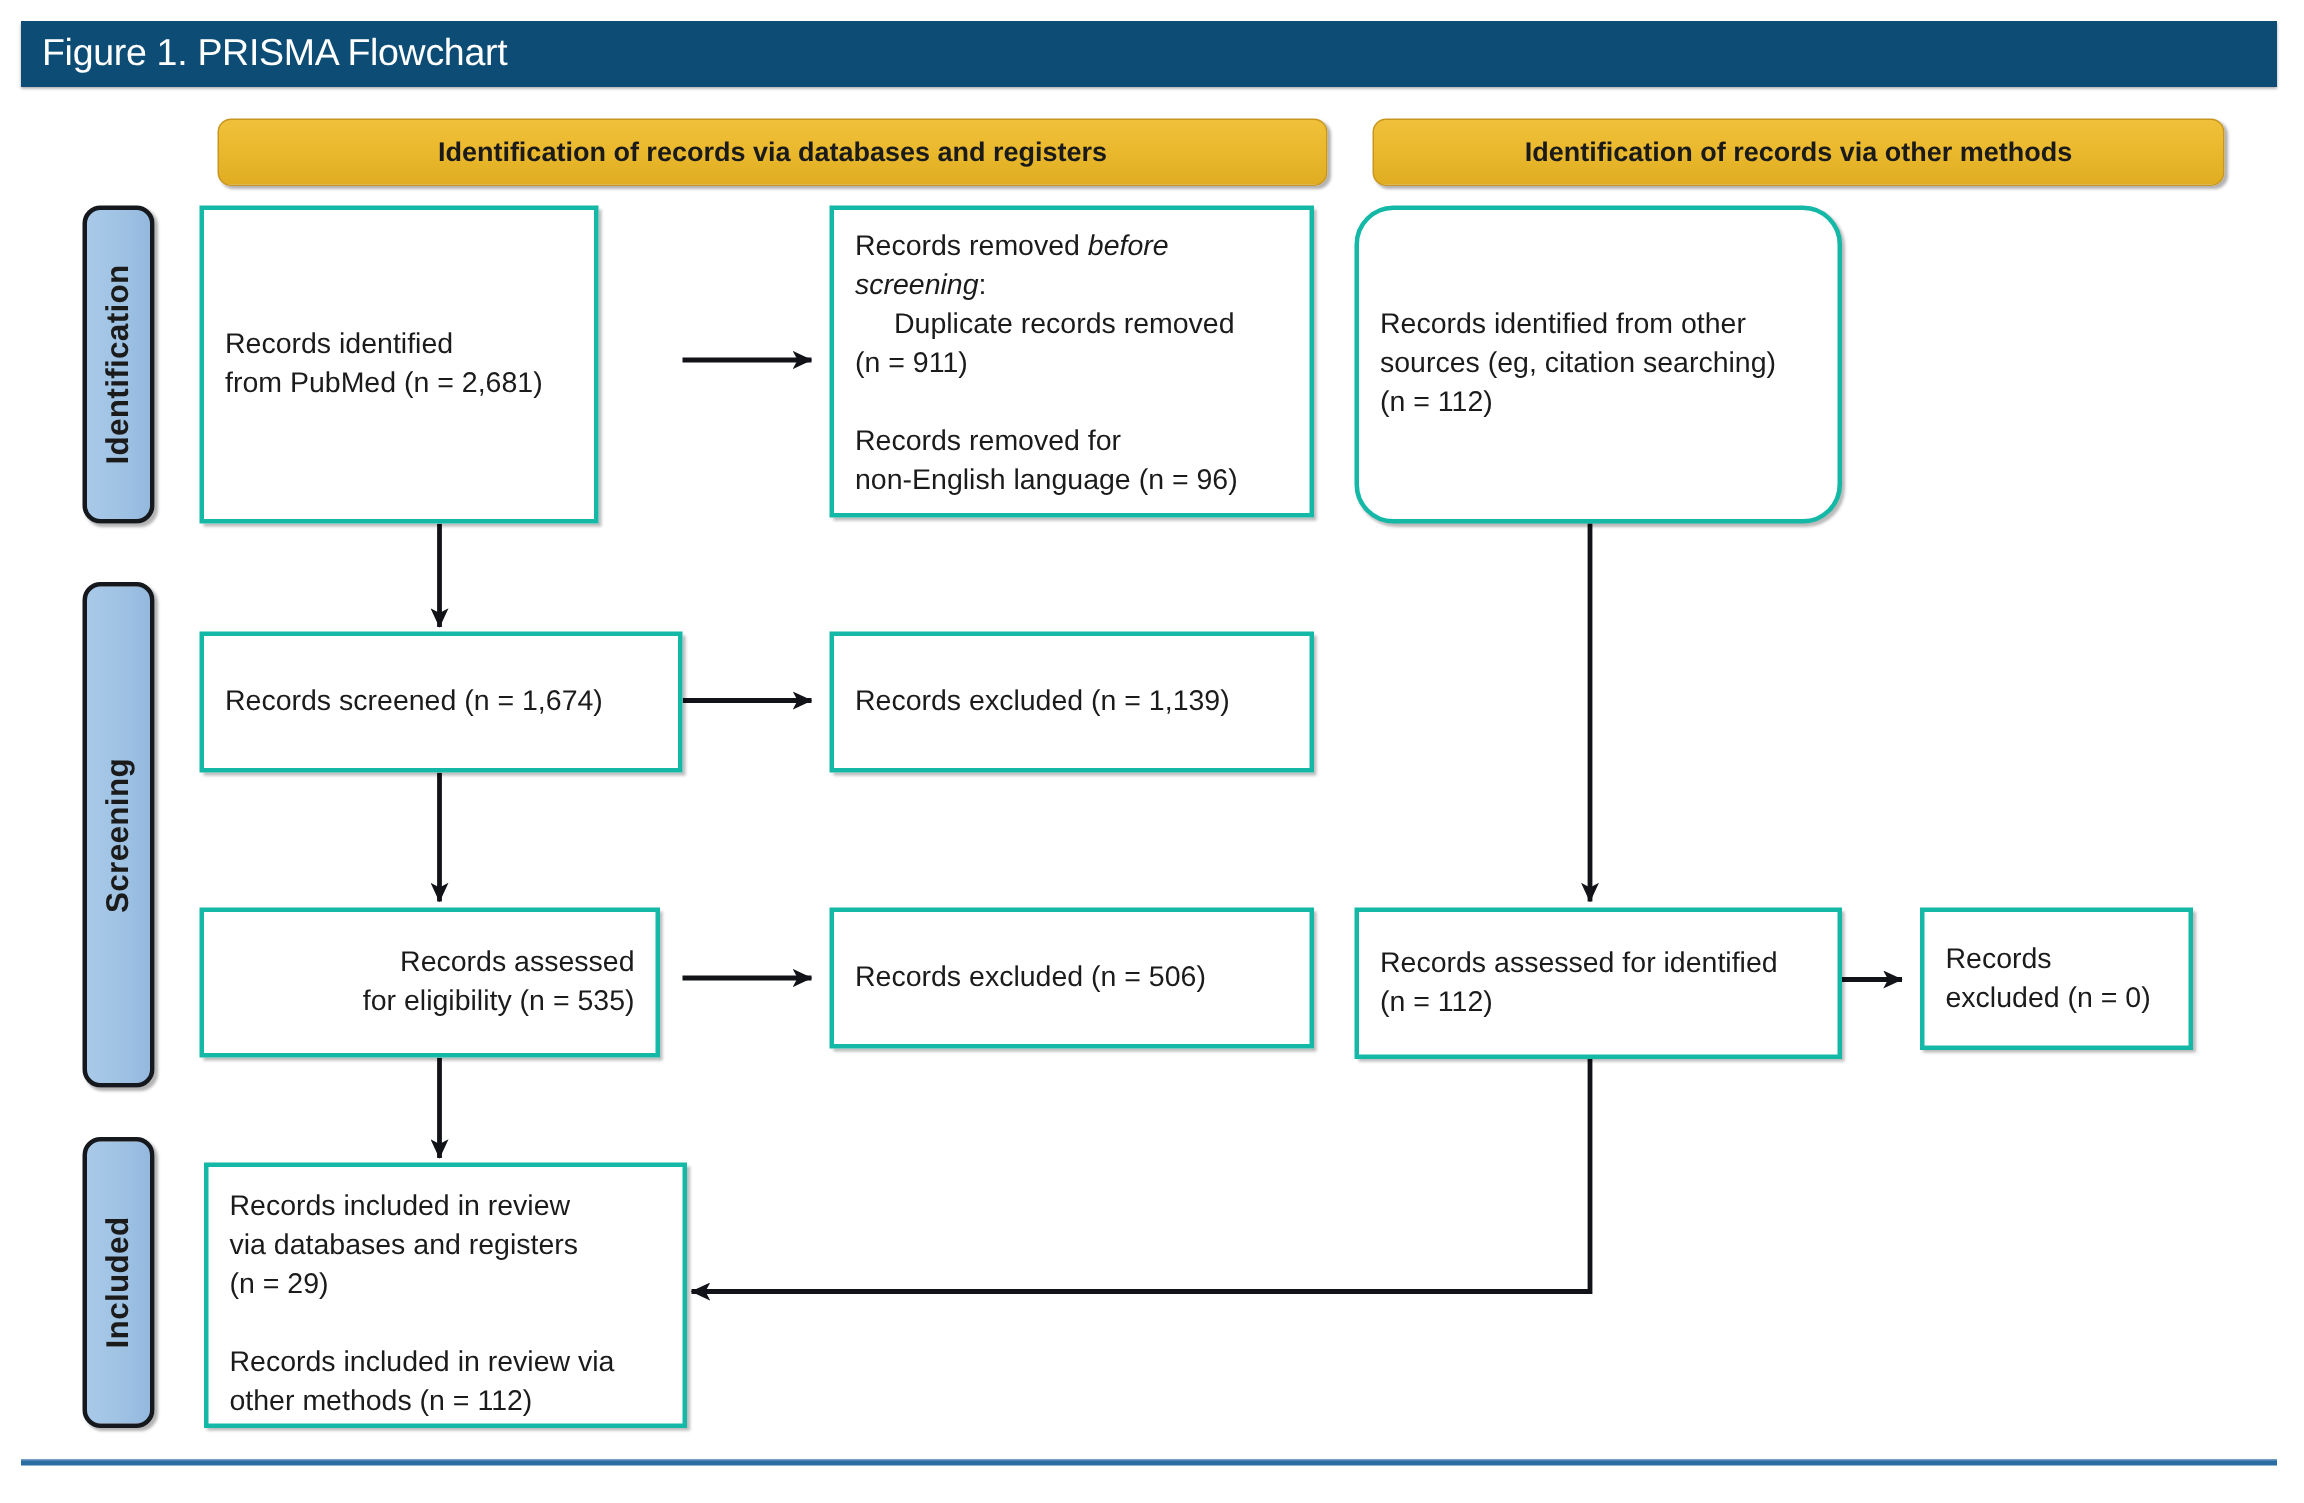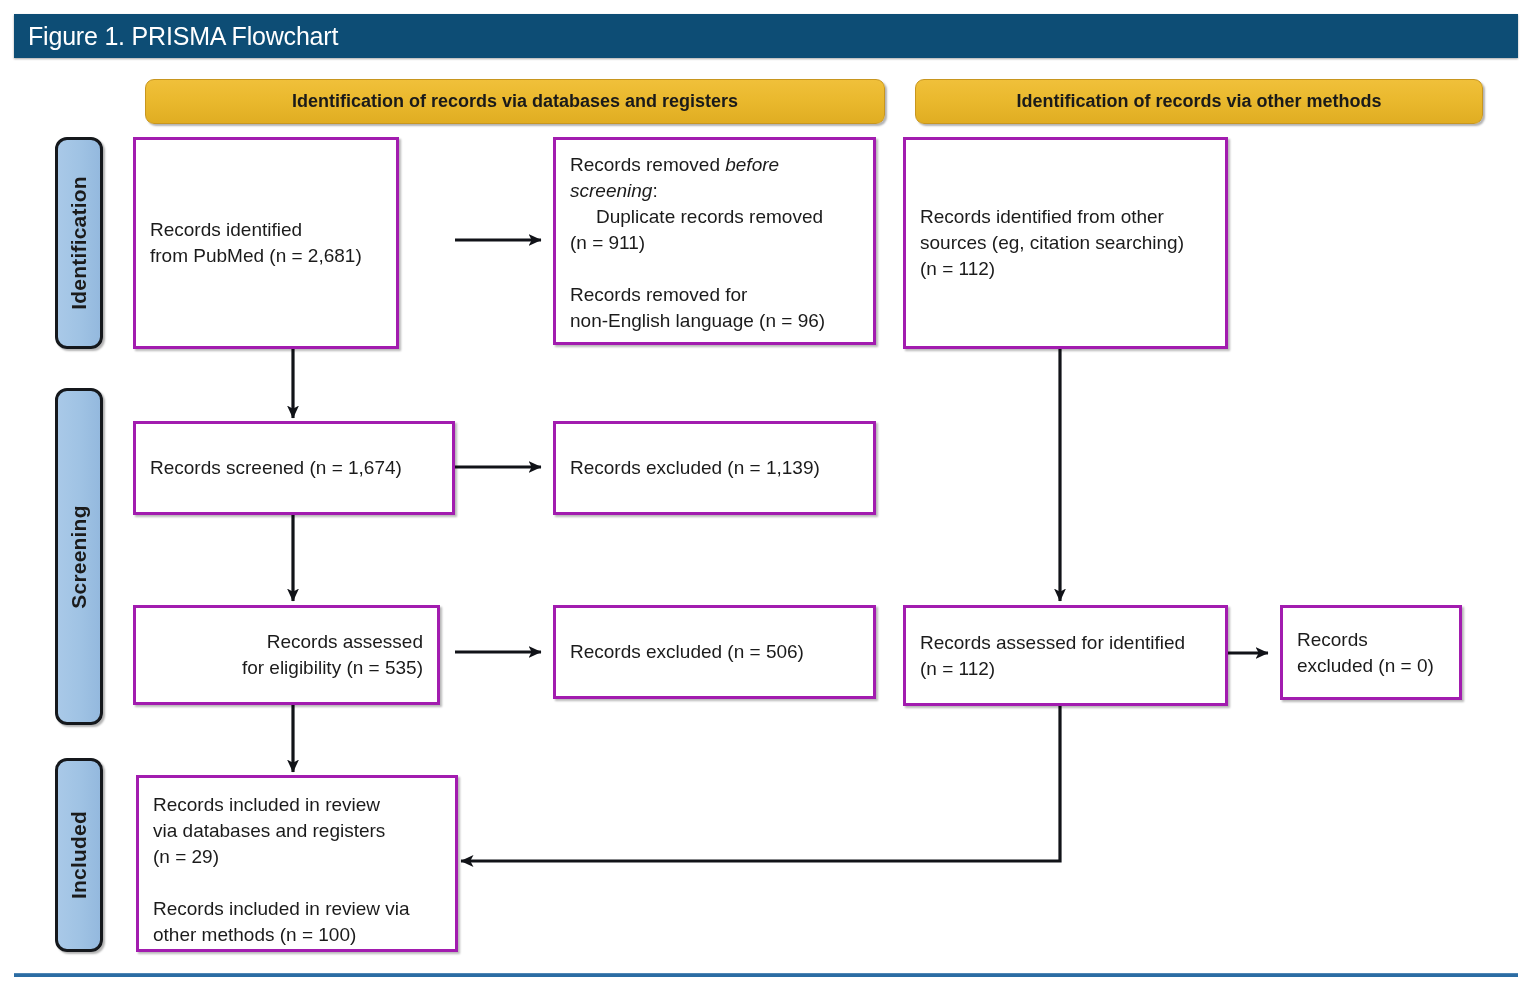--- a/index.html
+++ b/index.html
@@ -90,21 +90,21 @@
     font-weight: bold;
     color: #1b1b1b;
     letter-spacing: 0.2px;
   }
 
   
   .node {
     position: absolute;
     box-sizing: border-box;
     background: #ffffff;
-    border: 3px solid #a21caf;
+    border: 3px solid #14b8a6;
     box-shadow: 2px 2px 2px rgba(0,0,0,0.28);
     padding: 0;
   }
   .node .node-body {
     position: absolute;
     left: 0;
     right: 0;
     padding: 0 14px;
     color: #1b1b1b;
     font-size: 19px;
@@ -211,21 +211,21 @@
     <div class="node-body">
       <p><span>Records removed </span><i>before</i></p>
       <p><i>screening</i><span>:</span></p>
       <p class="indent">Duplicate records removed</p>
       <p>(n = 911)</p>
       <p class="spacer-before">Records removed for</p>
       <p>non-English language (n = 96)</p>
     </div>
   </div>
 
-  <div class="node vcenter" style="left:903px; top:137px; width:325px; height:212px;">
+  <div class="node vcenter" style="left:903px; top:137px; width:325px; height:212px;border-radius:26px;">
     <div class="node-body">
       <p>Records identified from other</p>
       <p>sources (eg, citation searching)</p>
       <p>(n = 112)</p>
     </div>
   </div>
 
   <div class="node vcenter" style="left:133px; top:421px; width:322px; height:94px;">
     <div class="node-body">
       <p>Records screened (n = 1,674)</p>
@@ -264,19 +264,19 @@
       <p>excluded (n = 0)</p>
     </div>
   </div>
 
   <div class="node vtop" style="left:136px; top:775px; width:322px; height:177px;">
     <div class="node-body" style="top:14px;">
       <p>Records included in review</p>
       <p>via databases and registers</p>
       <p>(n = 29)</p>
       <p class="spacer-before">Records included in review via</p>
-      <p>other methods (n = 100)</p>
+      <p>other methods (n = 112)</p>
     </div>
   </div>
 
   <div class="bottom-rule"></div>
 
 </div>
 
 </body></html>

